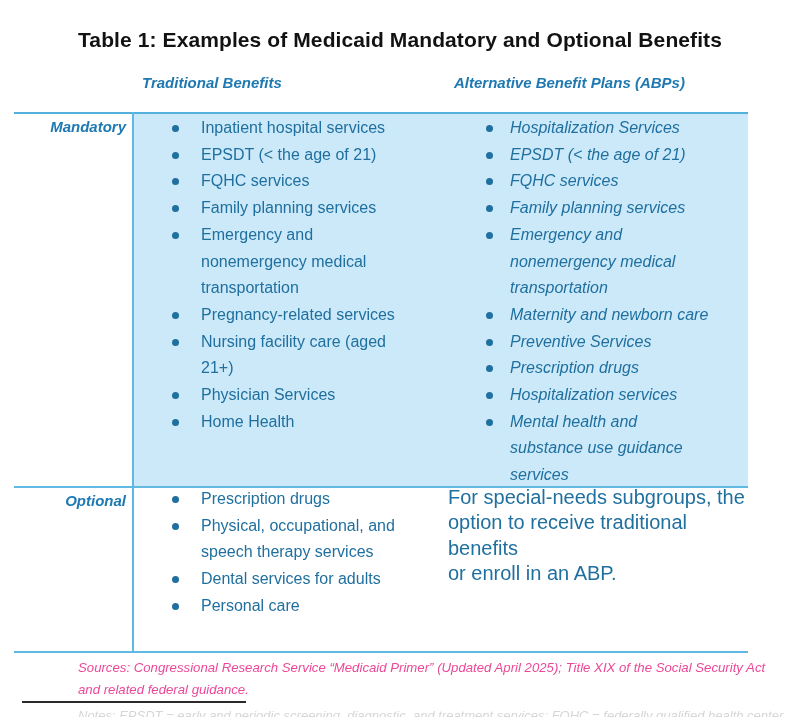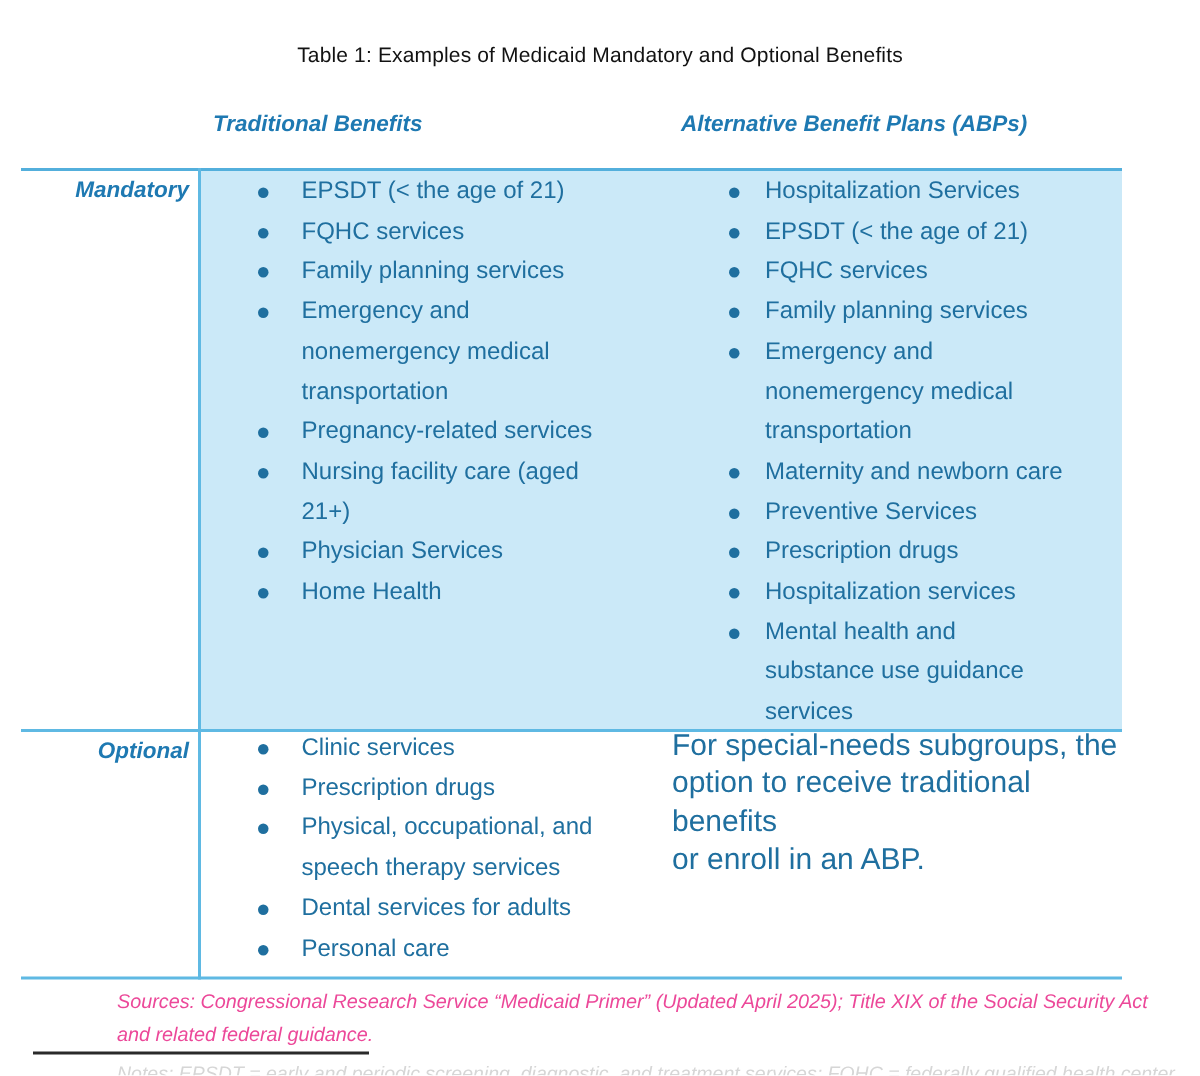--- a/index.html
+++ b/index.html
@@ -6,21 +6,21 @@
   .page {
     position:relative; width:800px; height:717px; margin:0 auto;
     background:#fff; overflow:hidden;
     font-family:"Liberation Sans", sans-serif;
     -webkit-font-smoothing:antialiased;
   }
   .abs { position:absolute; }
 
   .title {
     top:28px; left:0; width:800px; text-align:center;
-    font-size:14px; font-weight:400; color:#121212; letter-spacing:0.1px;
+    font-size:21px; font-weight:700; color:#121212; letter-spacing:0.1px;
   }
 
   .col-header {
     top:70px; font-size:15px; font-style:italic; font-weight:600;
     color:var(--header-blue,#1E79B2); line-height:25px; white-space:pre-line;
   }
   .hdr-type { left:0; width:126px; text-align:right; }
   .hdr-trad { left:142px; }
   .hdr-abp  { left:454px; }
 
@@ -51,21 +51,21 @@
   }
   ul.benefits li { position:relative; }
   ul.benefits li > div { white-space:nowrap; }
   ul.benefits li::before {
     content:""; position:absolute; left:2px; top:10px;
     width:7px; height:7px; border-radius:50%; background:currentColor;
   }
   .list-trad-mand { left:170px; top:115px; width:280px; }
   .list-trad-mand li { padding-left:31px; }
   .list-abp-mand  { left:484px; top:115px; width:270px; }
-  .list-abp-mand li { padding-left:26px; }
+  .list-abp-mand li { padding-left:26px;font-style:italic; }
   .list-trad-opt  { left:170px; top:486px; width:280px; }
   .list-trad-opt li { padding-left:31px; }
 
   .abp-note {
     left:448px; top:485px; width:310px;
     font-size:20px; color:var(--body-blue,#1F6F9F);
     line-height:25.3px; white-space:pre-line;
   }
 
   .sources {
@@ -95,20 +95,23 @@
   <div class="abs mandatory-fill"></div>
   <div class="abs hline line-top"></div>
   <div class="abs hline line-middle"></div>
   <div class="abs hline line-bottom"></div>
   <div class="abs vline"></div>
 
   <div class="abs row-label lbl-mandatory">Mandatory</div>
   <div class="abs row-label lbl-optional">Optional</div>
 
   <ul class="abs benefits list-trad-mand">
+      <li>
+        <div>Inpatient hospital services</div>
+      </li>
       <li>
         <div>EPSDT (&lt; the age of 21)</div>
       </li>
       <li>
         <div>FQHC services</div>
       </li>
       <li>
         <div>Family planning services</div>
       </li>
       <li>
@@ -161,23 +164,20 @@
         <div>Hospitalization services</div>
       </li>
       <li>
         <div>Mental health and</div>
         <div>substance use guidance</div>
         <div>services</div>
       </li>
     </ul>
   <ul class="abs benefits list-trad-opt">
       <li>
-        <div>Clinic services</div>
-      </li>
-      <li>
         <div>Prescription drugs</div>
       </li>
       <li>
         <div>Physical, occupational, and</div>
         <div>speech therapy services</div>
       </li>
       <li>
         <div>Dental services for adults</div>
       </li>
       <li>

